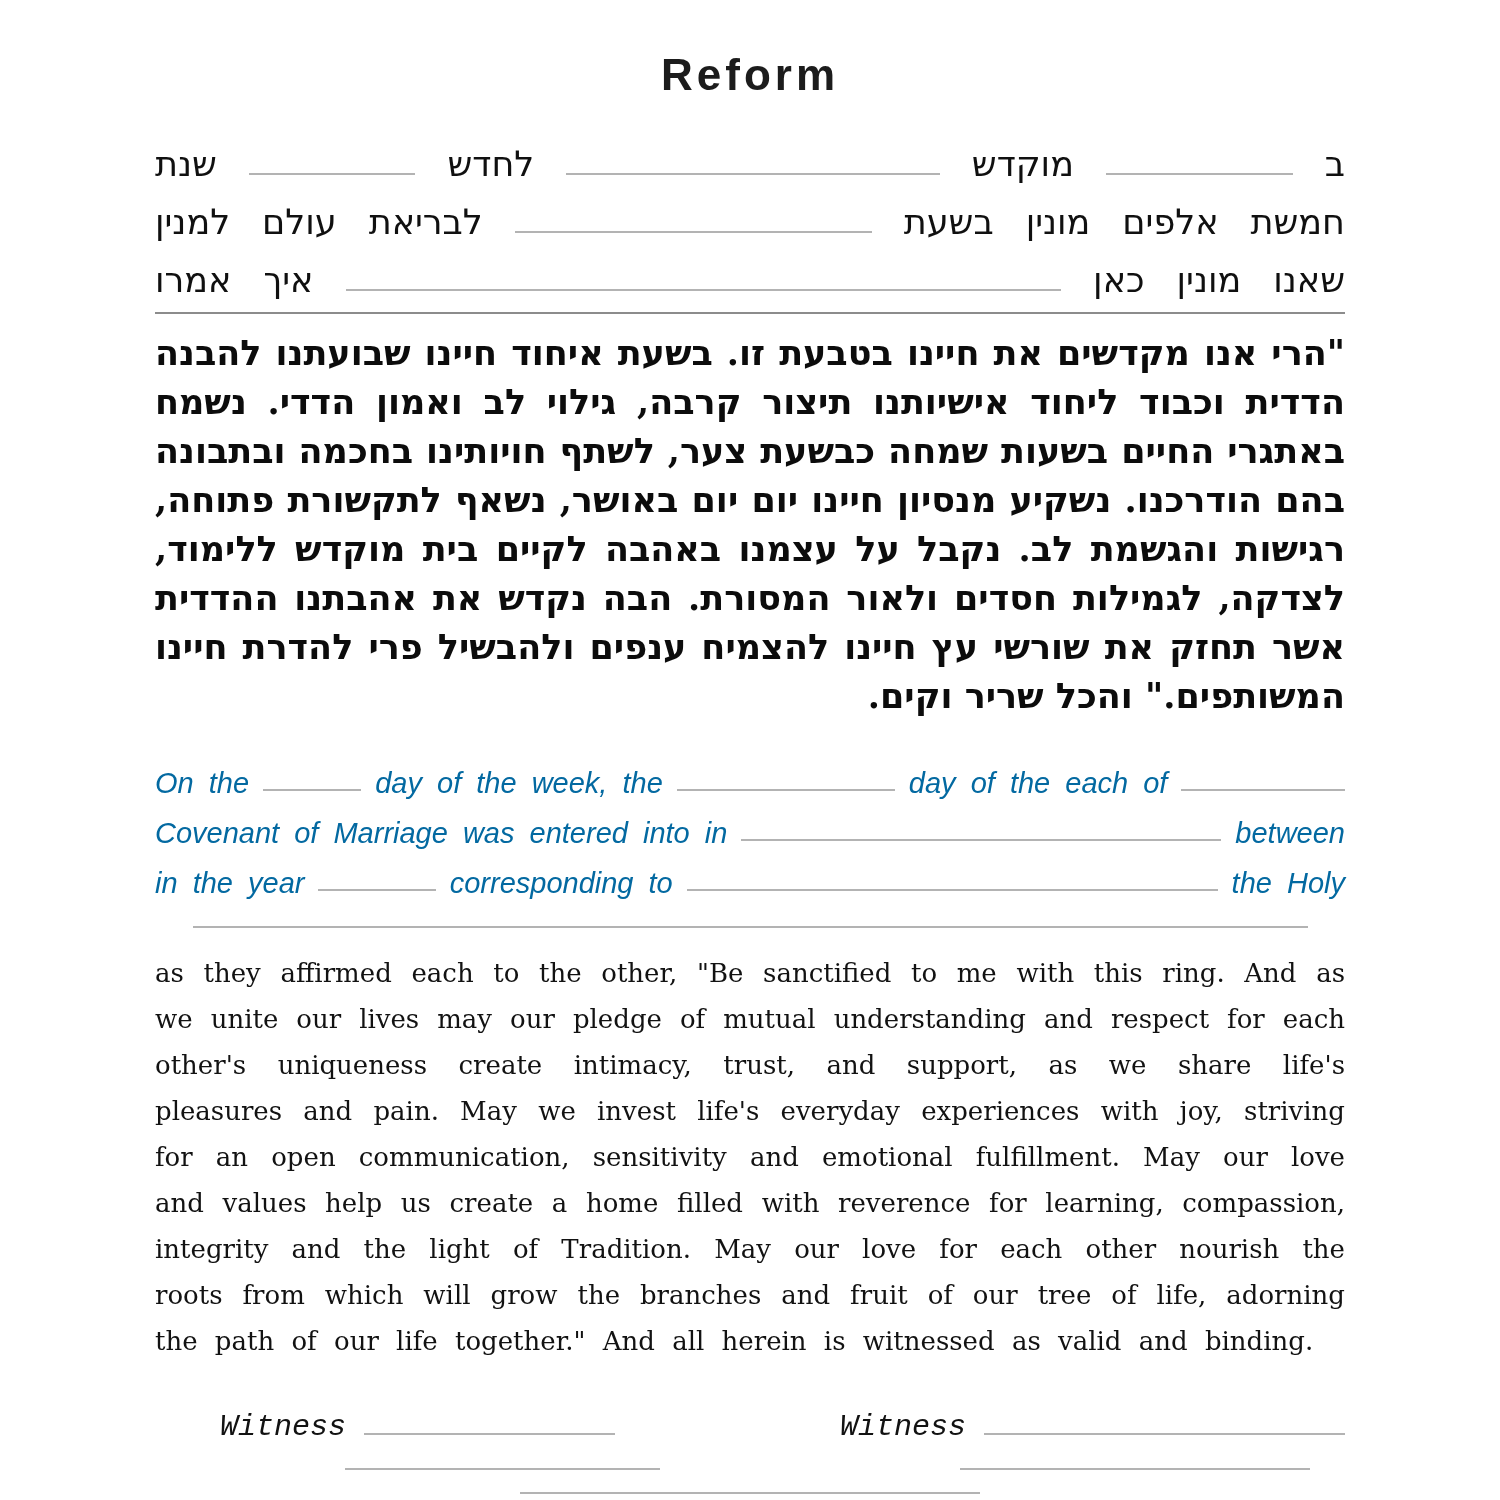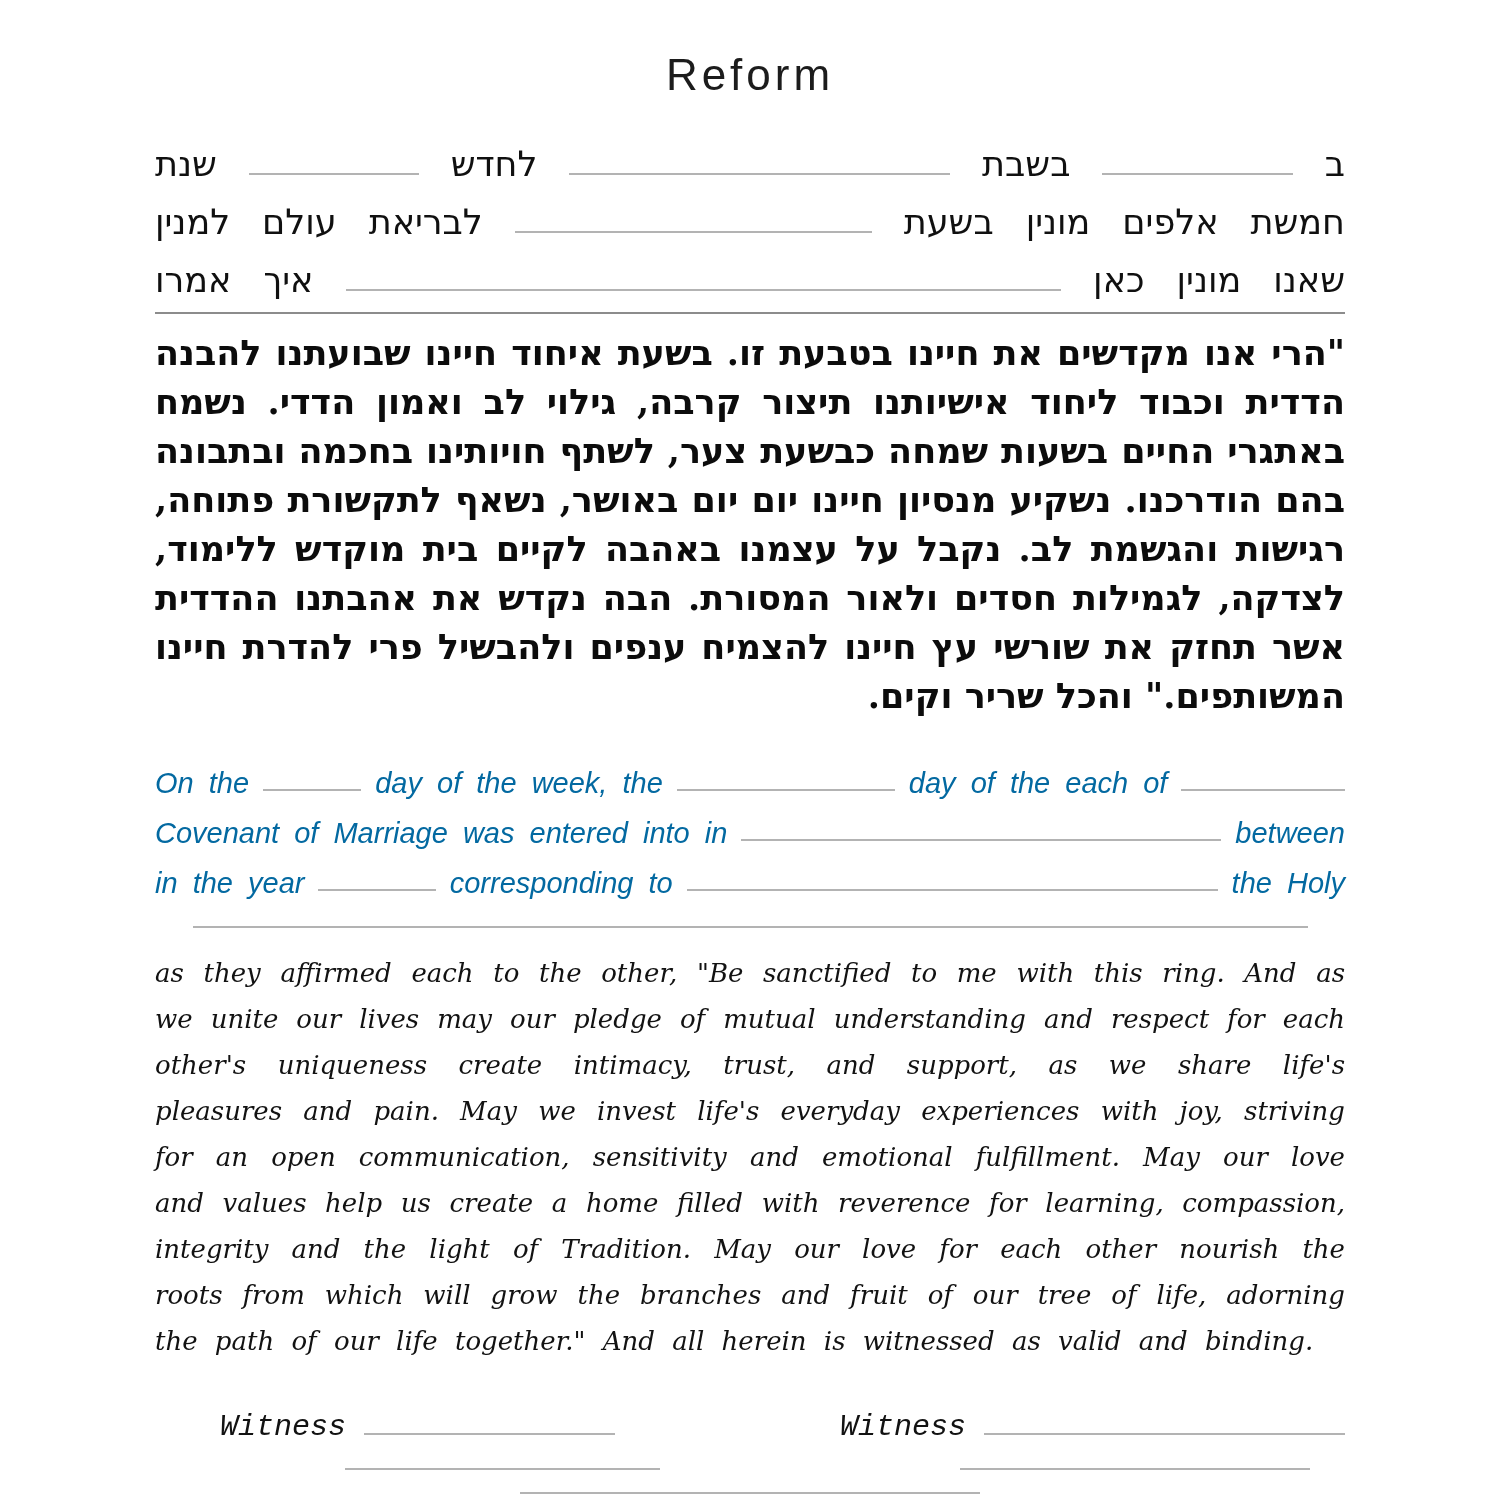--- a/index.html
+++ b/index.html
@@ -1,20 +1,20 @@
 <!DOCTYPE html>
 <html style="--ink: #111111; --blank: #b3b3b3; --divider: #8c8c8c;"><head>
 <meta charset="utf-8">
 <style>
   html,body{margin:0;padding:0;background:#ffffff;}
   .page{width:1500px;height:1500px;background:#fff;position:relative;overflow:hidden;
         color:var(--ink,#111);box-sizing:border-box;}
   .content{margin:0 155px;width:1190px;}
 
-  .title{text-align:center;font-family:"Liberation Sans",sans-serif;font-weight:400;
+  .title{text-align:center;font-family:"Liberation Sans",sans-serif;font-weight:700;
          font-size:44px;letter-spacing:4px;color:#1c1c1c;margin:0;padding-top:50px;}
 
   
   .hebrew-fill{margin-top:26px;direction:rtl;
                font-family:"DejaVu Serif","DejaVu Sans",serif;font-size:35px;color:#101010;}
   .hebrew-fill .fill-row{display:flex;align-items:flex-end;gap:32px;height:58px;}
 
   .fill-blank{border-bottom:2px solid var(--blank,#b3b3b3);margin-bottom:9px;min-width:40px;}
   .fill-word{white-space:nowrap;}
 
@@ -27,21 +27,21 @@
   
   .english-fill{margin-top:30px;font-family:Liberation Sans, sans-serif;
                 font-style:italic;font-size:29px;color:#0369a1;}
   .english-fill .fill-row{display:flex;align-items:flex-end;gap:14px;height:50px;}
   .english-fill .fill-word{word-spacing:7px;}
 
   .mid-line{margin:26px auto 0 auto;width:1115px;height:0;
             border-bottom:2px solid var(--blank,#b3b3b3);}
 
   .english-para{margin:22px 0 16px 0;font-family:"DejaVu Serif","Liberation Serif",serif;
-                font-style:italic;font-size:26px;line-height:46px;word-spacing:9px;
+                font-size:26px;line-height:46px;word-spacing:9px;
                 text-align:justify;color:#121212;}
 
   
   .witness-area{margin-top:36px;font-family:"DejaVu Serif","Liberation Serif",serif;
                 font-style:italic;font-size:30px;color:#121212;}
   .witness-row{display:flex;align-items:flex-end;height:44px;font-family:Liberation Mono, monospace;}
   .witness-pair{display:flex;align-items:flex-end;gap:18px;}
   .wp1{margin-left:65px;width:395px;}
   .wp2{margin-left:225px;width:505px;}
   .witness-pair .fill-blank{flex:1;}
@@ -55,21 +55,21 @@
 <body>
 
 <div class="page">
   <h1 class="title">Reform</h1>
 
   <div class="content">
     <div class="hebrew-fill" id="hebrew-fill">
         <div class="fill-row">
           <span class="fill-word">ב</span>
           <span class="fill-blank" style="flex-grow: 185; flex-basis: 185px;"></span>
-          <span class="fill-word">בשבת</span>
+          <span class="fill-word">מוקדש</span>
           <span class="fill-blank" style="flex-grow: 370; flex-basis: 370px;"></span>
           <span class="fill-word">לחדש</span>
           <span class="fill-blank" style="flex-grow: 165; flex-basis: 165px;"></span>
           <span class="fill-word">שנת</span>
         </div>
         <div class="fill-row">
           <span class="fill-word">חמשת</span>
           <span class="fill-word">אלפים</span>
           <span class="fill-word">מונין</span>
           <span class="fill-word">בשעת</span>

